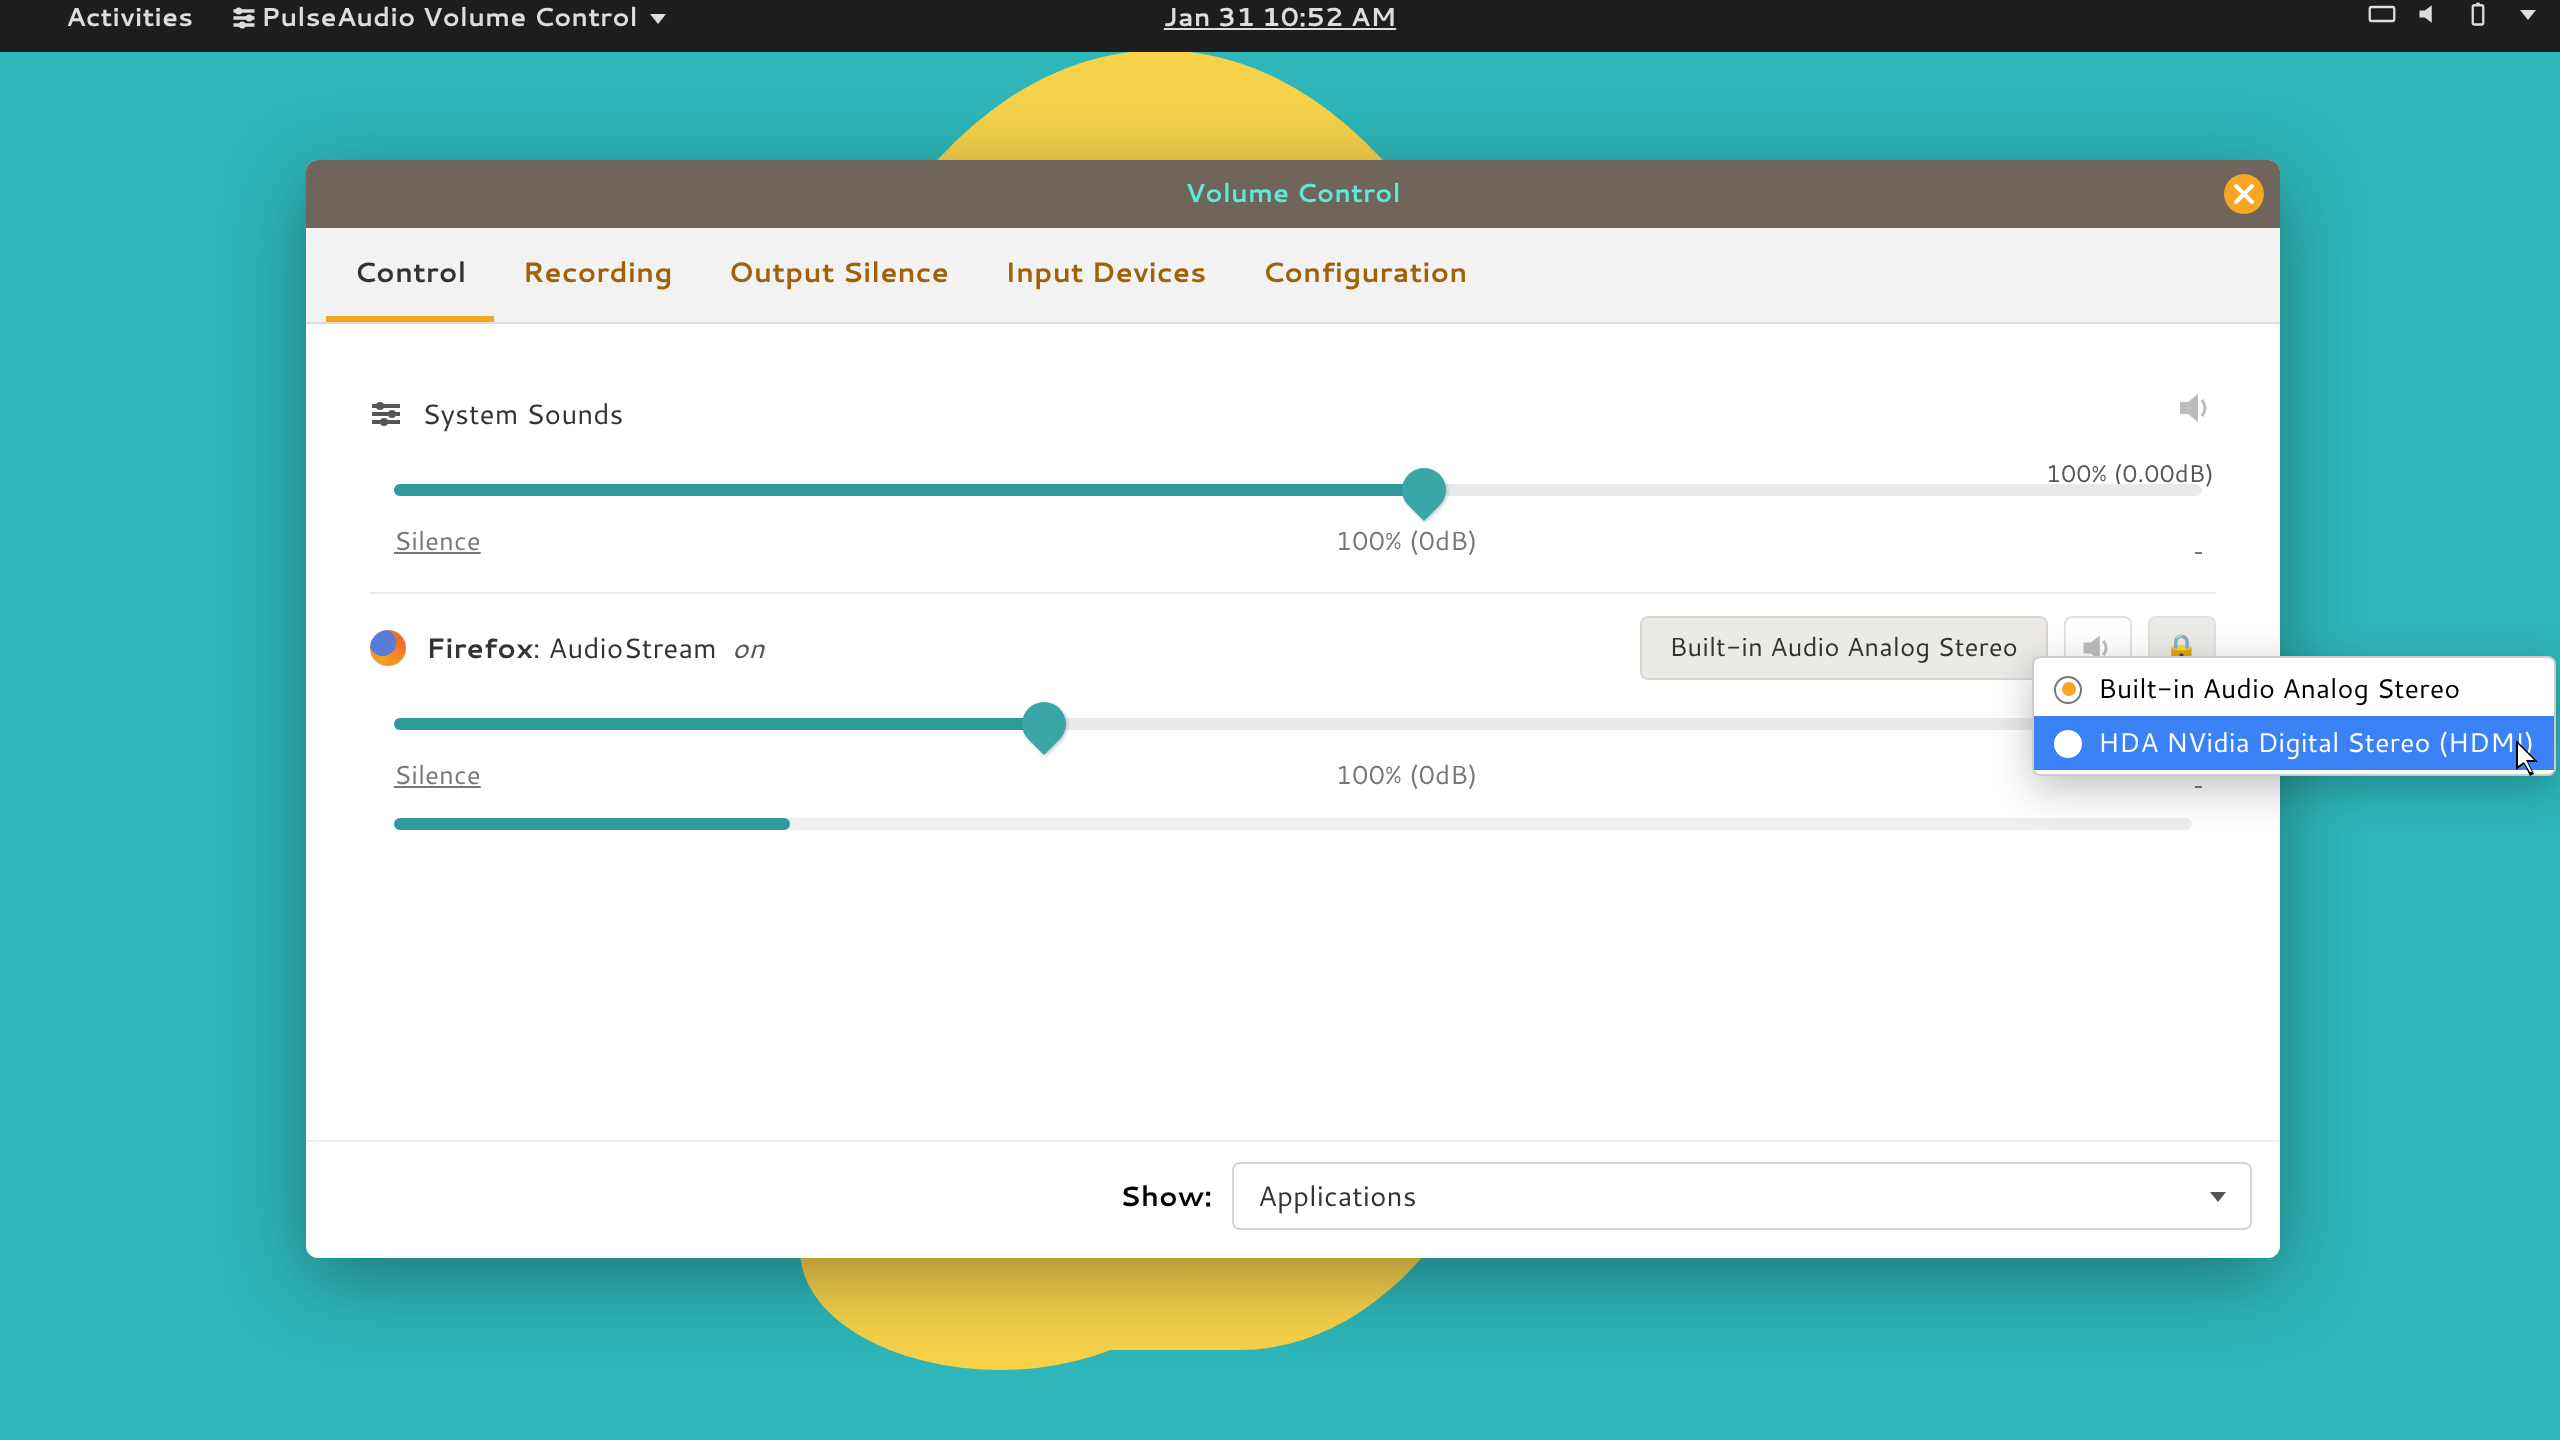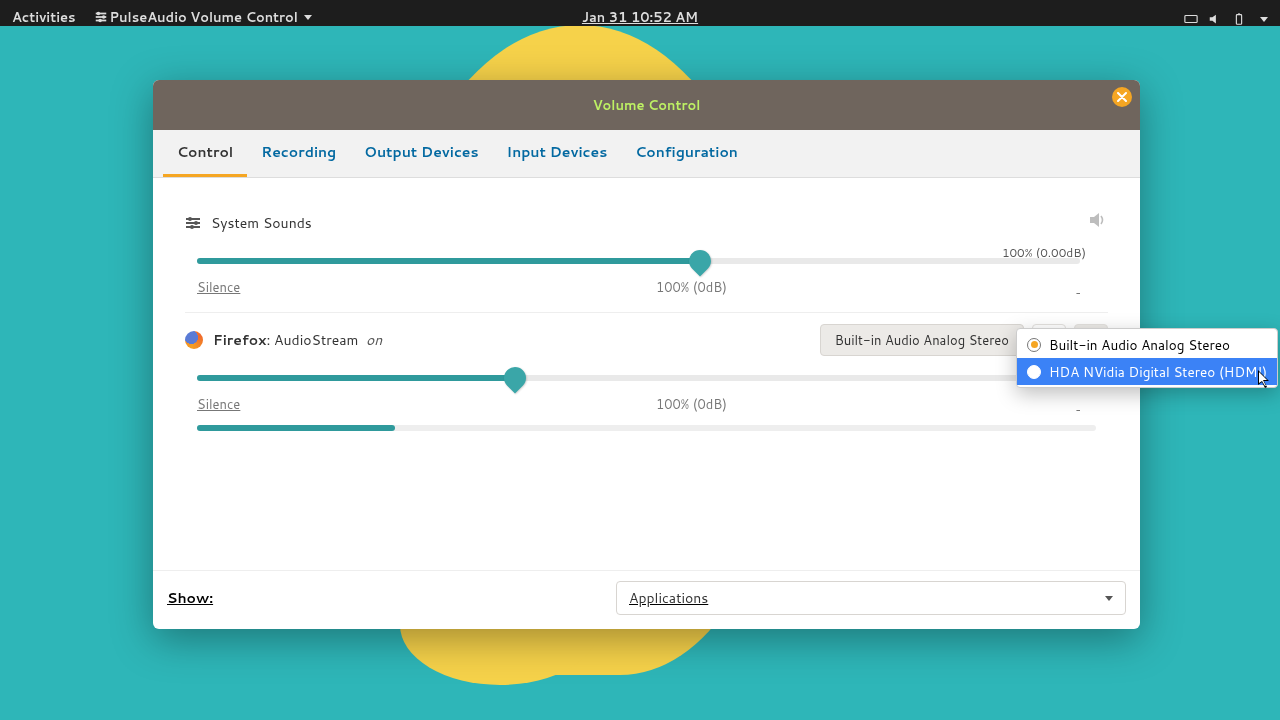--- a/index.html
+++ b/index.html
@@ -15,52 +15,52 @@
   }
   .desktop-shape::before {
     content:""; position:absolute; left:20px; bottom:-10px; width:200px; height:120px;
     background:#f6d24a; border-radius:50%;
   }
 
   
   .panel {
     position: relative; z-index: 10;
     height: 26px; background: #1d1d1d; color: #ddd;
-    display: flex; align-items: flex-end; font-size: 13px; font-weight: 600;
+    display: flex; align-items: flex-start; font-size: 13px; font-weight: 600; padding-left: 21px;
   }
   .panel .left { display:flex; align-items:center; gap:18px; padding-left:12px; }
   .panel .center { position:absolute; left:50%; transform:translateX(-50%);text-decoration:underline; }
   .panel .right { margin-left:auto; display:flex; align-items:center; gap:10px; padding-right:12px; }
   .panel .app { display:flex; align-items:center; gap:2px; }
   .pico { width:14px; height:14px; display:inline-block; }
   .tri-down { display:inline-block; border-left:4px solid transparent; border-right:4px solid transparent; border-top:5px solid #ddd; margin-left:4px;}
 
   
   .window {
     position:absolute; left:153px; top:80px; width:987px; height:549px;
     background:#fff; border-radius:6px; box-shadow:0 10px 40px rgba(0,0,0,.35);
     z-index:5; display:flex; flex-direction:column; overflow:visible;
   }
   .titlebar {
-    height:50px; background:#6f655d; color:#bef264; font-weight:700; font-size:13px;
+    height:34px; background:#6f655d; color:#5eead4; font-weight:700; font-size:13px;
     display:flex; align-items:center; justify-content:center; position:relative;
     border-radius:6px 6px 0 0;
   }
   .closebtn {
     position:absolute; right:8px; top:7px; width:20px; height:20px; border-radius:50%;
     background:#f5a623; display:flex; align-items:center; justify-content:center;
     color:#fff; font-size:12px; cursor:pointer;
   }
   .tabs {
     height:48px; background:#f2f2f2; border-bottom:1px solid #ddd;
     display:flex; align-items:stretch; padding:0 10px;
   }
   .tab {
     display:flex; align-items:center; padding:0 14px; font-size:14px; font-weight:700;
-    color:#0369a1; cursor:pointer; border-bottom:3px solid transparent;
+    color:#a16207; cursor:pointer; border-bottom:3px solid transparent;
   }
   .tab.active { color:#333; border-bottom-color:#f5a623; }
 
   .content { flex:1; padding:18px 32px 0 32px; overflow:auto; }
 
   .stream { padding:10px 0 16px 0; border-bottom:1px solid #eee; }
   .stream:last-child { border-bottom:none; }
   .stream-head { display:flex; align-items:center; height:34px; }
   .stream-title { display:flex; align-items:center; gap:10px; font-size:14px; color:#333; }
   .stream-title b { font-weight:700; }
@@ -71,39 +71,39 @@
     height:32px; padding:0 14px; background:#eceae7; border:1px solid #d8d5d1; border-radius:4px;
     font-size:13px; color:#333; display:flex; align-items:center; cursor:pointer;
   }
   .icon-btn {
     width:34px; height:32px; border:1px solid #e3e1de; border-radius:4px; background:#fff;
     display:flex; align-items:center; justify-content:center; color:#999; cursor:pointer;
   }
   .icon-btn.locked { background:#eceae7; }
   .lock-icon { font-size:14px; color:#caa84a; }
 
-  .slider-row { position:relative; margin-top:18px; margin-left:12px; margin-right:28px; }
+  .slider-row { position:relative; margin-top:18px; margin-left:12px; margin-right:7px; }
   .value-right { position:absolute; right:-6px; top:-14px; font-size:12px; color:#555; }
   .track {
     position:relative; height:6px; background:#e9e9e9; border-radius:3px;
   }
   .track-fill { position:absolute; left:0; top:0; bottom:0; background:#2f9a9c; border-radius:3px; }
   .thumb {
     position:absolute; top:50%; width:22px; height:22px; background:#3aa6a8; border-radius:50% 50% 50% 0;
     transform:translate(-50%,-50%) rotate(-45deg); box-shadow:0 1px 2px rgba(0,0,0,.2);
   }
   .slider-labels { display:flex; justify-content:space-between; font-size:13px; color:#777; margin-top:14px;text-decoration:underline; }
   .slider-labels .mid { position:absolute; left:56%; transform:translateX(-50%); }
 
   .vu { height:6px; background:#eee; border-radius:3px; margin:12px 12px 0 12px; position:relative; }
   .vu-fill { position:absolute; left:0; top:0; bottom:0; background:#2f9a9c; border-radius:3px; }
 
   .footer {
     border-top:1px solid #eee; padding:10px 14px 14px 14px;
-    display:flex; align-items:center; justify-content:space-between; gap:10px;text-decoration:underline;
+    display:flex; align-items:center; justify-content:flex-end; gap:10px;
   }
   .footer label { font-weight:700; font-size:14px; }
   .select {
     width:510px; height:34px; border:1px solid #d8d5d1; border-radius:4px; background:#fff;
     display:flex; align-items:center; padding:12px 12px; font-size:14px; color:#333; cursor:pointer;
     justify-content:space-between;
   }
 
   
   .popover {
@@ -174,21 +174,21 @@
     <div class="closebtn">
       <svg width="10" height="10" viewBox="0 0 10 10">
           <path d="M1 1 L9 9 M9 1 L1 9" stroke="#fff" stroke-width="2" stroke-linecap="round"></path>
         </svg>
     </div>
   </div>
 
   <div class="tabs">
     <div class="tab active">Control</div>
     <div class="tab">Recording</div>
-    <div class="tab">Output Devices</div>
+    <div class="tab">Output Silence</div>
     <div class="tab">Input Devices</div>
     <div class="tab">Configuration</div>
   </div>
 
   <div class="content">
 
     <div class="stream">
       <div class="stream-head">
         <div class="stream-title">
           <svg width="16" height="16" viewBox="0 0 16 16" fill="#555">

